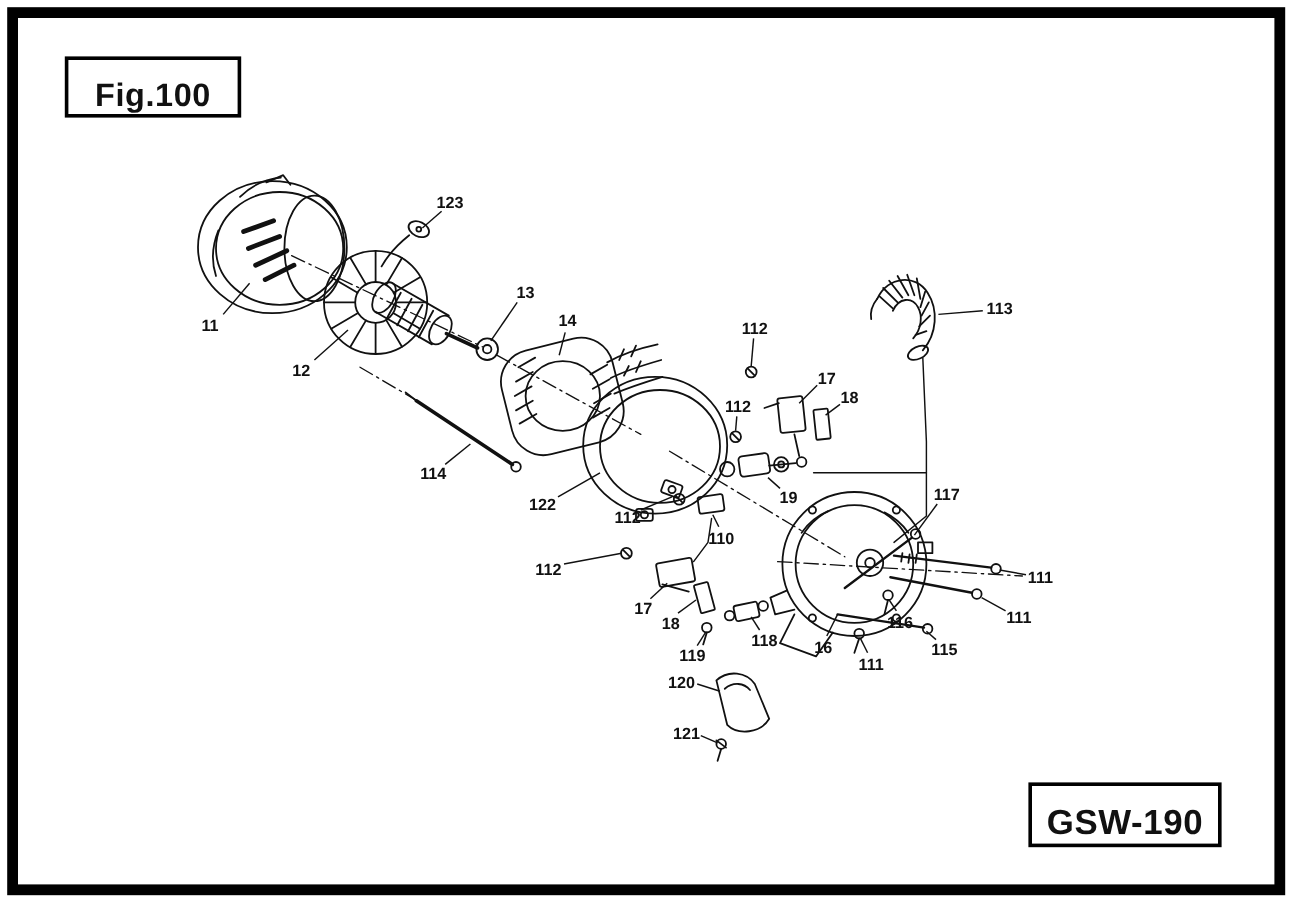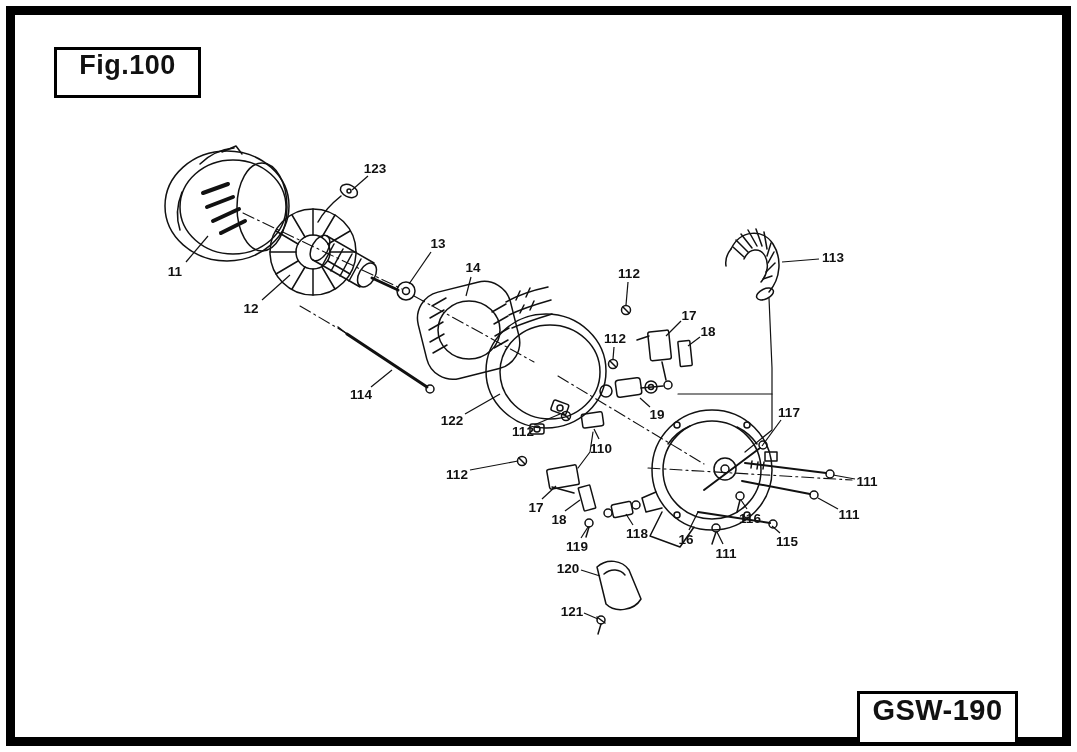--- a/index.html
+++ b/index.html
@@ -1,23 +1,23 @@
 <!DOCTYPE html>
 <html><head>
 <meta charset="utf-8">
 <style>
   html,body{margin:0;padding:0;background:#fff;}
   .page{position:relative;width:1077px;height:752px;background:#fff;overflow:hidden;
         font-family:"Liberation Sans",sans-serif;color:#111;}
   .frame{position:absolute;left:6px;top:6px;right:6px;bottom:6px;border:9px solid #000;}
   .diagram-svg{position:absolute;left:0;top:0;width:1077px;height:752px;}
-  .corner-box{position:absolute;display:flex;align-items:flex-start;justify-content:center;
+  .corner-box{position:absolute;display:flex;align-items:flex-end;justify-content:center;
               border:3px solid #000;background:#fff;font-weight:bold;letter-spacing:.5px;}
   .fig-box{left:54px;top:47px;width:141px;height:45px;font-size:27px;}
-  .model-box{left:857px;top:652px;width:155px;height:48px;font-size:29px;margin-top:39px;}
+  .model-box{left:857px;top:652px;width:155px;height:48px;font-size:29px;}
   #labels-layer text{font:bold 13.5px "Liberation Sans",sans-serif;fill:#111;text-anchor:middle;}
   #labels-layer line{stroke:#111;stroke-width:1.2;}
 </style>
 </head>
 <body>
 
 <div class="page">
   <div class="frame"></div>
 
   <svg class="diagram-svg" viewBox="0 0 1077 752">

